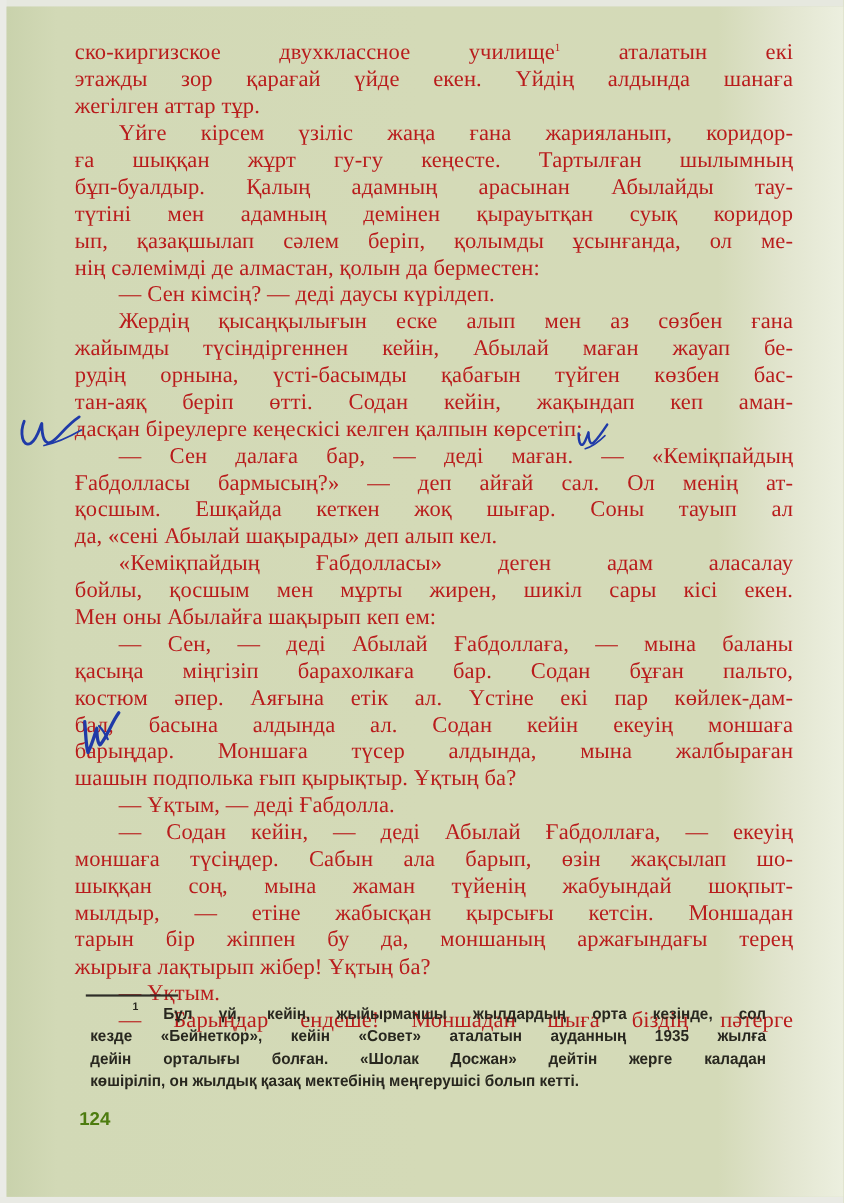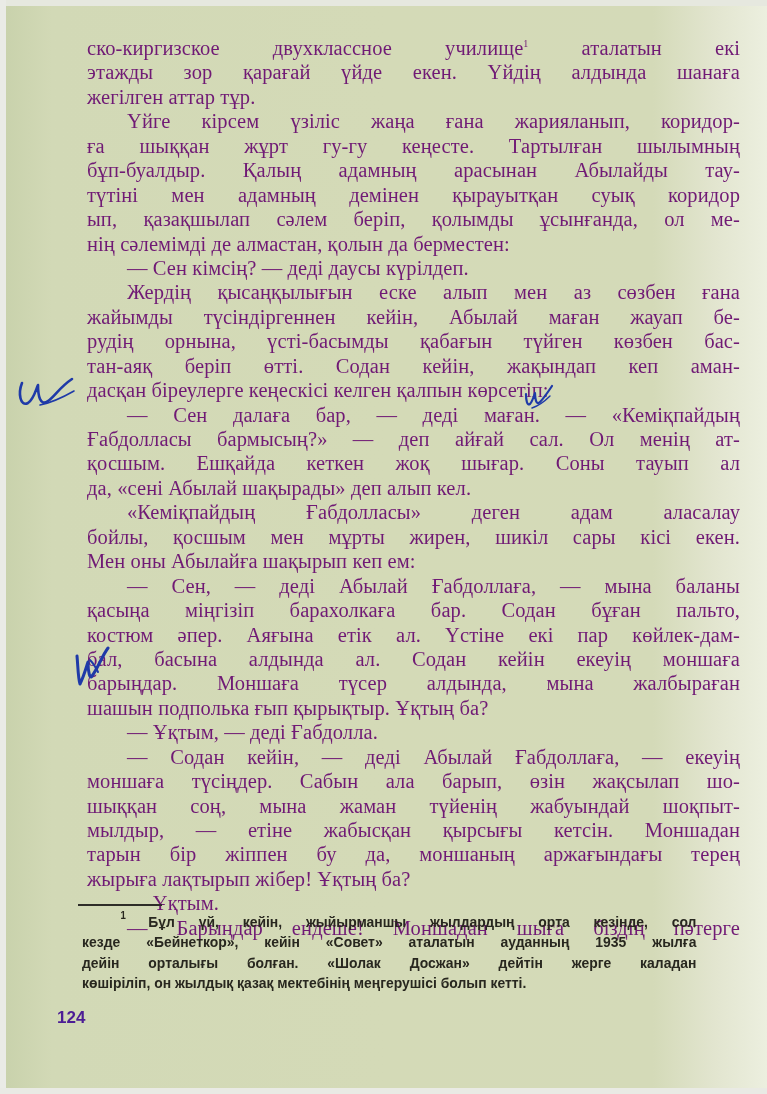--- a/index.html
+++ b/index.html
@@ -8,44 +8,44 @@
     background: #d6dcbf;
   }
   .page {
     position: absolute; left: 6px; top: 6px; width: 761px; height: 1082px;
     background: linear-gradient(90deg, #c9d2ac 0%, #d2d9b6 6%, #d4dab7 50%, #d4dab8 85%, #e2e5cf 93%, #ecefdf 100%);
   }
   .topshade { position:absolute; left:0; top:0; width:767px; height:6px; background:#e6e8df; }
   .leftshade { position:absolute; left:0; top:0; width:6px; height:1094px; background:#eaebe6; }
   .botshade { position:absolute; left:0; bottom:0; width:767px; height:6px; background:#e9eae4; }
   .text {
-    position: absolute; left: 87px; top: 36px; width: 653px;
+    position: absolute; left: 68px; top: 36px; width: 653px;
     font-family: "Liberation Serif", "DejaVu Serif", serif;
-    font-size: 20.5px; line-height: 24.45px; color: #701a75;
+    font-size: 20.5px; line-height: 24.45px; color: #b91c1c;
     letter-spacing: 0.1px;
   }
   .line { display: block; white-space: nowrap; height: 24.45px; text-align: justify; text-align-last: justify; }
   .line.last { text-align-last: left; }
   .line.indent { padding-left: 40px; }
   .rule {
     position: absolute; left: 78px; top: 904px; width: 84px; height: 1.5px; background: #2e2d28;
   }
   .foot {
     position: absolute; left: 82px; top: 912px; width: 640px;
     font-family: "Liberation Sans", "DejaVu Sans", sans-serif;
     font-size: 14.5px; line-height: 20.3px; color: #28271f; font-weight: bold;
     transform: scaleX(0.96); transform-origin: left top;
   }
   .foot .line { height: 20.3px; }
   .foot .line.indent { padding-left: 40px; }
   sup { font-size: 10px; line-height: 0; vertical-align: 8px; }
   .pagenum {
-    position: absolute; left: 57px; top: 1008px;
+    position: absolute; left: 72px; top: 1008px;
     font-family: "Liberation Sans", "DejaVu Sans", sans-serif;
-    font-weight: bold; font-size: 17px; color: #4c1d95;
+    font-weight: bold; font-size: 17px; color: #4d7c0f;
   }
   .mark { position: absolute; }
 </style>
 </head>
 <body>
 
 <div class="topshade"></div>
 <div class="leftshade"></div>
 <div class="botshade"></div>
 

